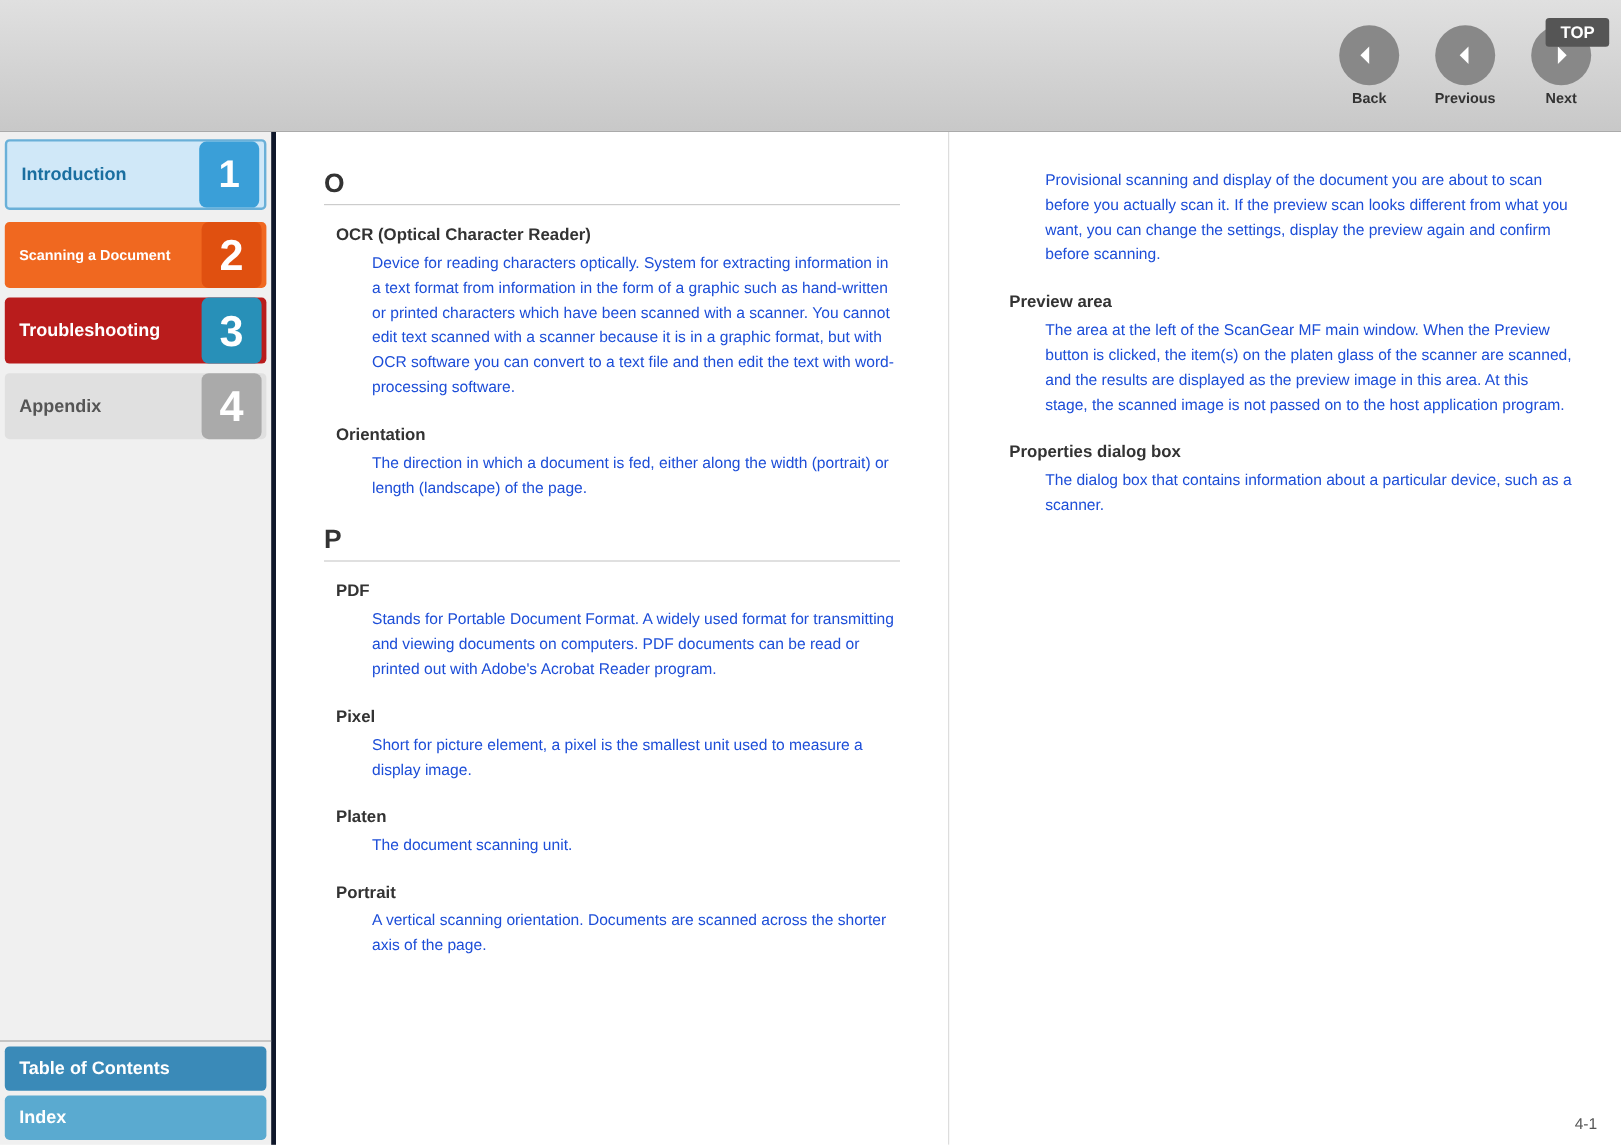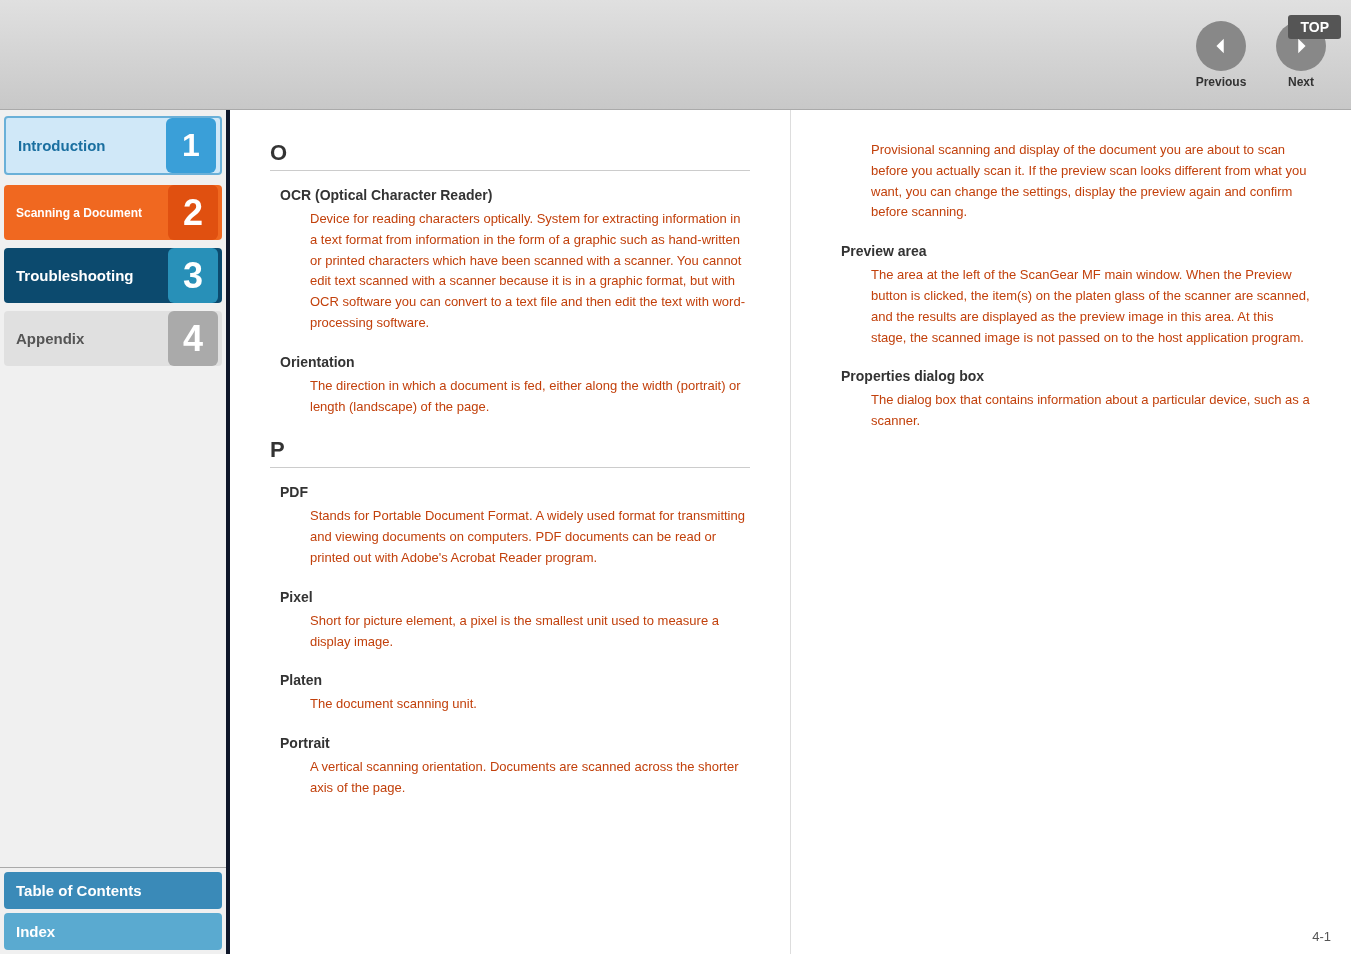--- a/index.html
+++ b/index.html
@@ -133,21 +133,21 @@
 
     .item-scanning {
       background: #f06820;
       border-radius: 4px;
       margin: 4px 4px;
     }
     .item-scanning .item-label { color: white; font-size: 12px; }
     .item-scanning .item-num { background: #e05010; font-size: 36px; }
 
     .item-troubleshooting {
-      background: #0c4a6e;
+      background: #b91c1c;
       border-radius: 4px;
       margin: 4px 4px;
     }
     .item-troubleshooting .item-label { color: white; }
     .item-troubleshooting .item-num { background: #2890b8; font-size: 36px; }
 
     .item-appendix {
       background: #e0e0e0;
       border-radius: 4px;
       margin: 4px 4px;
@@ -223,40 +223,48 @@
     .term-title {
       font-size: 14px;
       font-weight: bold;
       color: #333;
       margin-bottom: 6px;
       margin-left: 10px;
     }
 
     .term-desc {
       font-size: 13px;
-      color: #c2410c;
+      color: #1d4ed8;
       line-height: 1.6;
       margin-left: 40px;
       margin-bottom: 20px;
     }
 
     
     #page-num {
       position: absolute;
       bottom: 10px;
       right: 20px;
       font-size: 13px;
       color: #555;
     }
   </style>
 </head>
 <body>
 
 <div id="top-bar">
   <div class="nav-btn-wrap">
+    <div class="nav-btn">
+      <div class="circle">
+        <svg viewBox="0 0 24 24">
+            <path d="M12 4l-8 8 8 8V4z"></path>
+          </svg>
+      </div>
+      <span class="btn-label">Back</span>
+    </div>
     <div class="nav-btn">
       <div class="circle">
         <svg viewBox="0 0 24 24">
             <path d="M15 4l-8 8 8 8V4z"></path>
           </svg>
       </div>
       <span class="btn-label">Previous</span>
     </div>
     <div class="nav-btn">
       <div class="circle">

